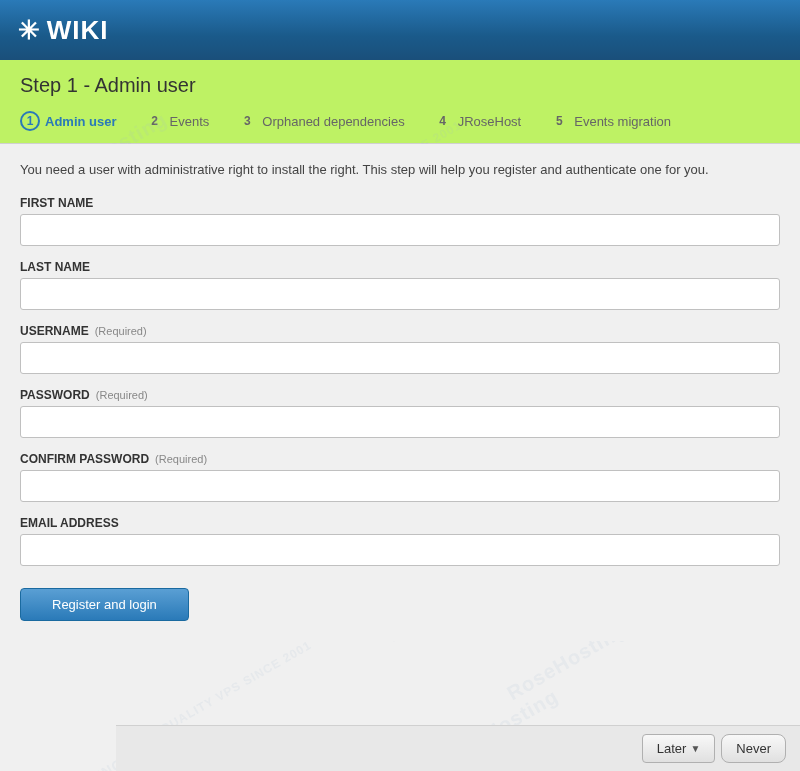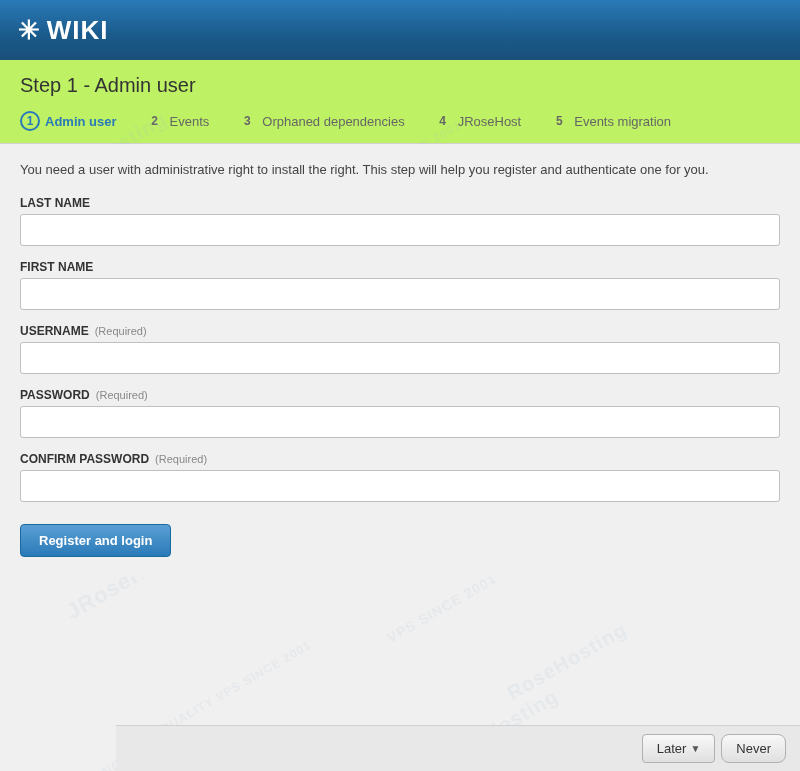--- a/index.html
+++ b/index.html
@@ -146,22 +146,22 @@
       outline: none;
     }
 
     
     .btn-register {
       background: linear-gradient(180deg, #5a9fd4 0%, #2a7ab8 100%);
       border: 1px solid #1a6aa0;
       border-radius: 4px;
       color: white;
       font-size: 13px;
-      font-weight: bold;
-      padding: 8px 18px;
+      font-weight: normal;
+      padding: 8px 31px;
       cursor: pointer;
       margin-top: 8px;
     }
 
     
     .footer-bar {
       position: fixed;
       bottom: 0;
       right: 0;
       width: 684px;
@@ -277,26 +277,26 @@
           <span class="step-num">5</span>
           <span>Events migration</span>
         </div>
       </nav>
   </div>
 
   <div class="form-area">
     <p class="info-text">You need a user with administrative right to install the right. This step will help you register and authenticate one for you.</p>
 
     <div class="field-group">
+      <div class="field-label">FIRST NAME</div>
+      <input class="field-input" type="text" style="">
+    </div>
+
+    <div class="field-group">
       <div class="field-label">LAST NAME</div>
-      <input class="field-input" type="text" style="">
-    </div>
-
-    <div class="field-group">
-      <div class="field-label">FIRST NAME</div>
       <input class="field-input" type="text" style="">
     </div>
 
     <div class="field-group">
       <div class="field-label">
         <span>USERNAME</span>
         <span class="required-tag">(Required)</span>
       </div>
       <input class="field-input" type="text" style="">
     </div>
@@ -310,20 +310,24 @@
     </div>
 
     <div class="field-group">
       <div class="field-label">
         <span>CONFIRM PASSWORD</span>
         <span class="required-tag">(Required)</span>
       </div>
       <input class="field-input" type="password" style="">
     </div>
 
+    <div class="field-group">
+      <div class="field-label">EMAIL ADDRESS</div>
+      <input class="field-input" type="email" style="">
+    </div>
 
     <button class="btn-register">Register and login</button>
   </div>
 </div>
 
 <div class="footer-bar">
   <button class="btn-later">
     <span>Later</span>
     <span class="btn-later-arrow">▼</span>
   </button>

